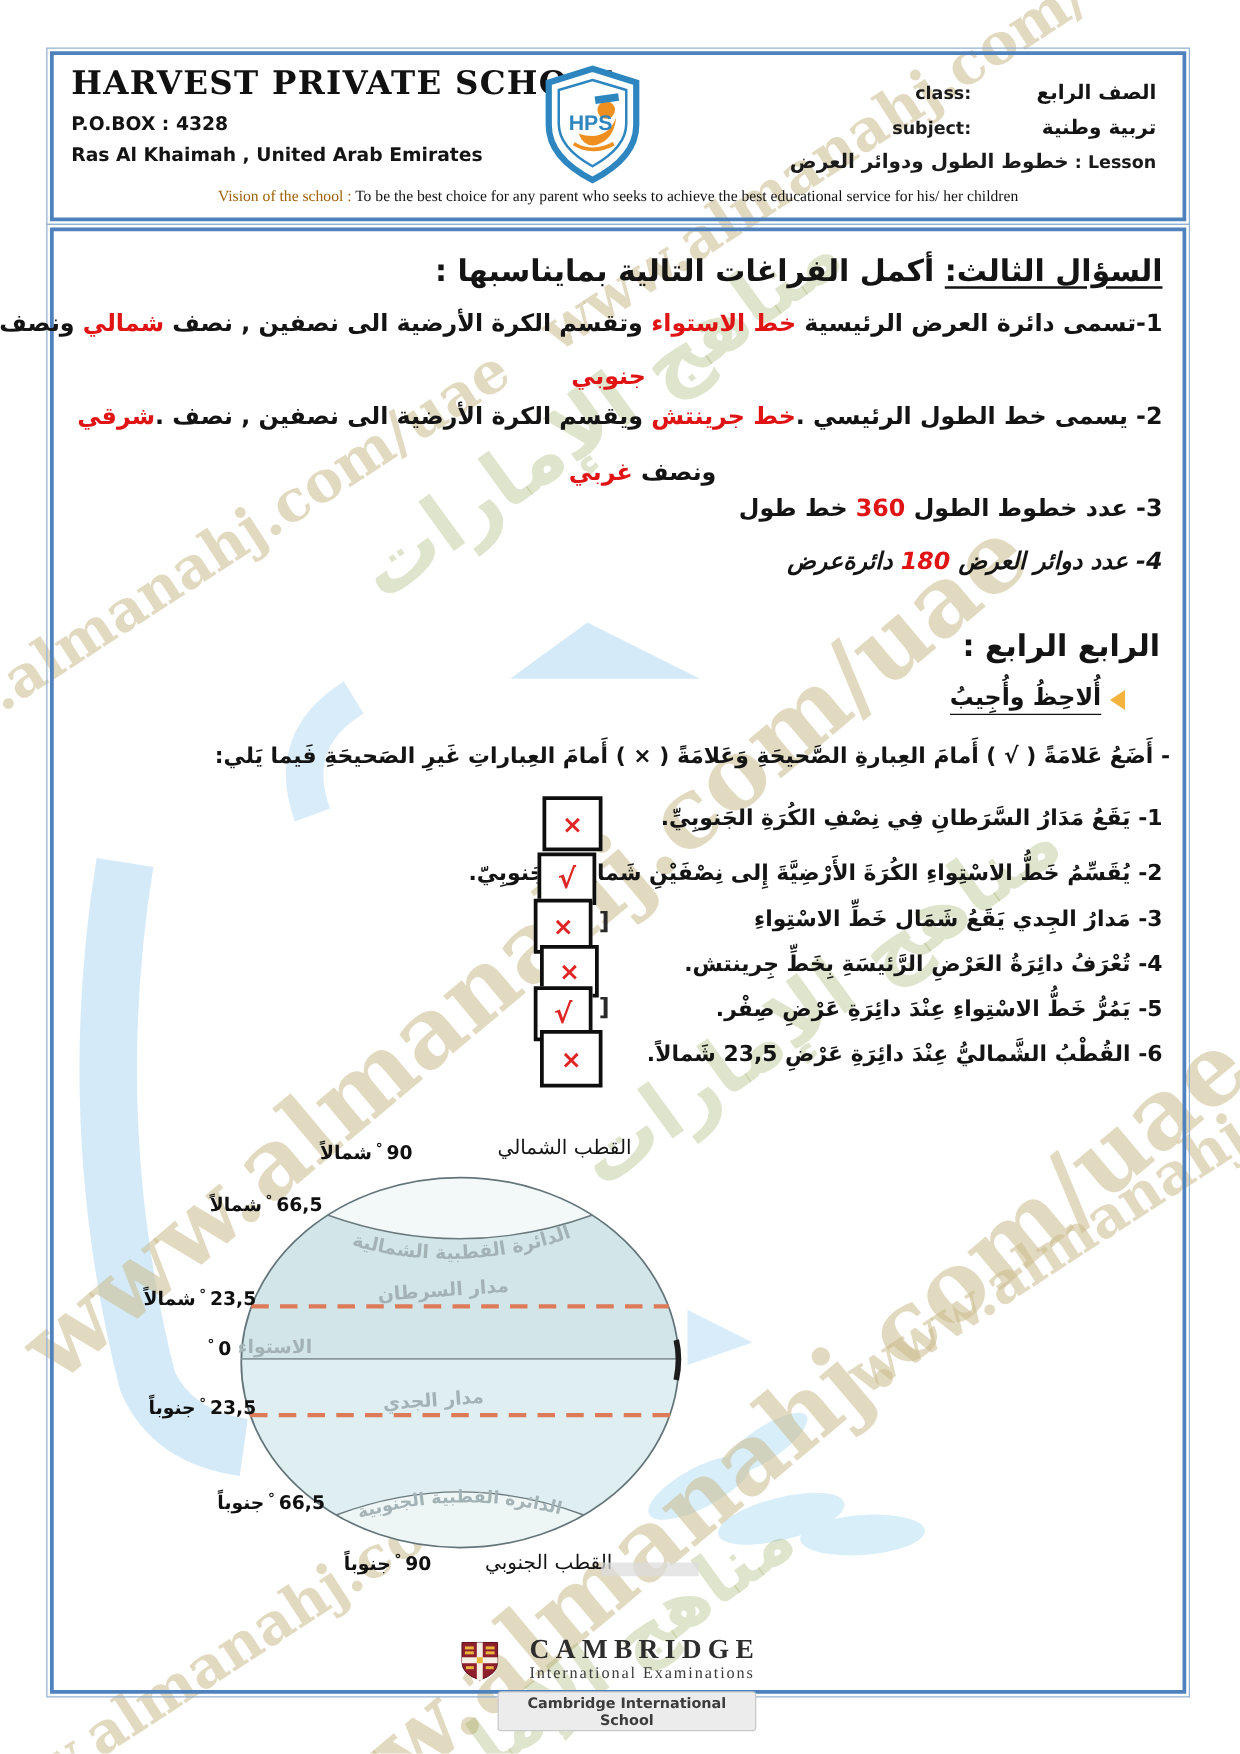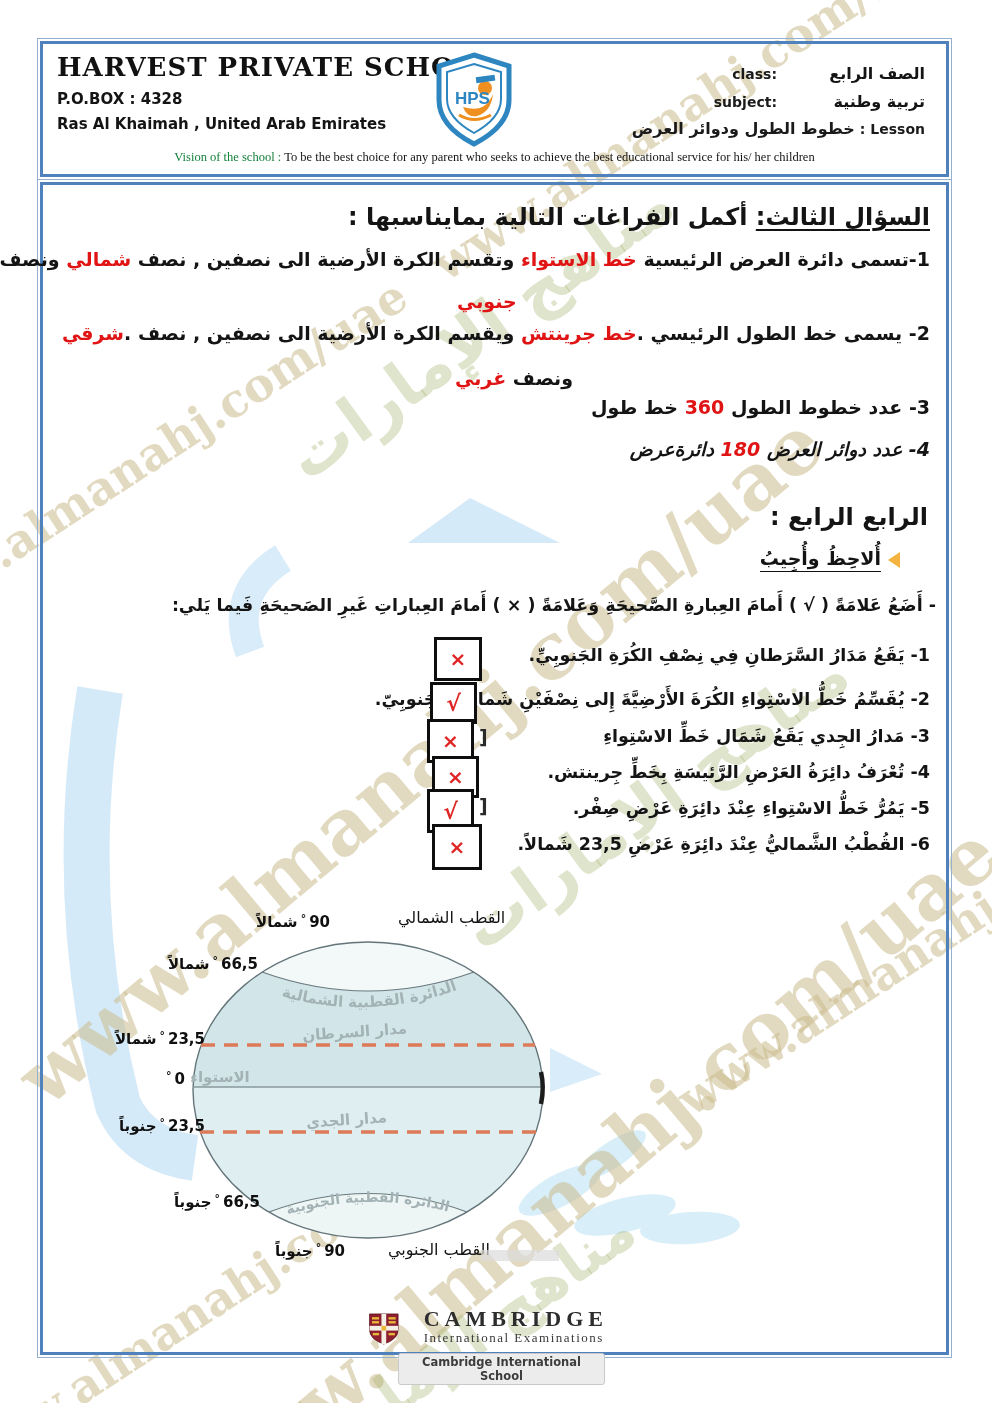--- a/index.html
+++ b/index.html
@@ -15,21 +15,21 @@
   
   .school-name{position:absolute;left:57px;top:52px;font-family:"DejaVu Serif",serif;font-weight:900;
                font-size:26px;letter-spacing:1px;color:#111;}
   .pobox{position:absolute;left:57px;top:90px;font-weight:bold;font-size:15px;}
   .address{position:absolute;left:57px;top:115px;font-weight:bold;font-size:15px;}
   .info-row{position:absolute;right:67px;display:flex;align-items:baseline;}
   .info-label{font-weight:bold;font-size:14px;color:#1a1a1a;}
   .info-value{width:148px;text-align:right;font-weight:bold;font-size:16px;direction:rtl;}
   .vision{position:absolute;left:43px;top:150px;width:903px;text-align:center;
           font-family:"Liberation Serif",serif;font-size:12.5px;}
-  .vision .v-label{color:#15803d;}
+  .vision .v-label{color:#a16207;}
   
   .ar{direction:rtl;font-weight:bold;white-space:nowrap;}
   .abs{position:absolute;}
   .red{color:#e01414;margin-top:48px;}
   .q-title{font-size:24px;}
   .u{text-decoration:underline;text-underline-offset:4px;}
   .q3-line{font-size:19px;}
   .q4-sub{font-size:19px;display:flex;direction:rtl;align-items:center;gap:7px;}
   .q4-sub .txt{border-bottom:1.6px solid #111;padding-bottom:2px;}
   .tri{width:0;height:0;border-top:8px solid transparent;border-bottom:8px solid transparent;

